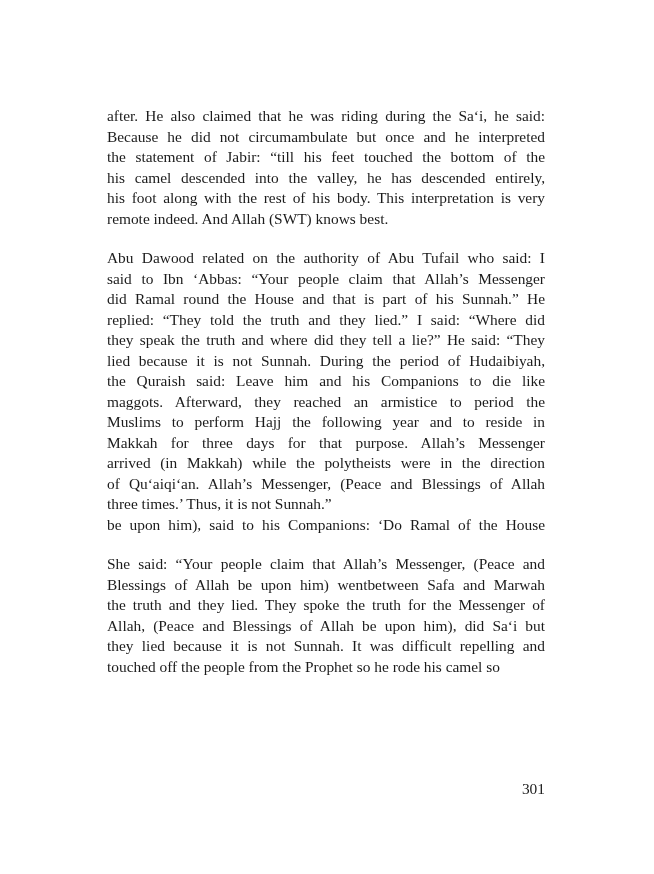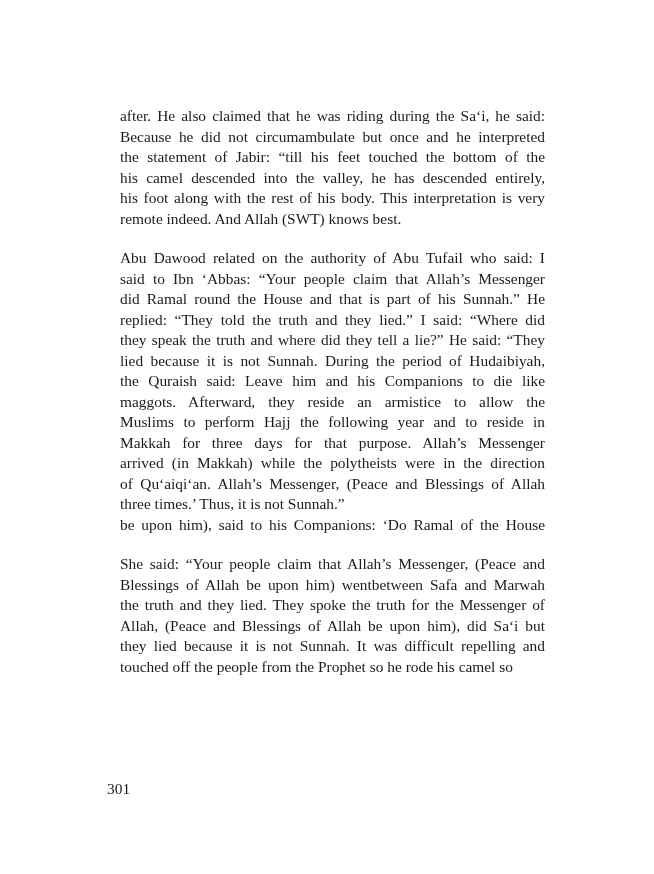--- a/index.html
+++ b/index.html
@@ -24,30 +24,30 @@
   }
   .paragraph {
     margin: 0 0 19px 0;
   }
   .line {
     font-size: 15.4px;
     line-height: 20.5px;
     text-align: justify;
     text-align-last: justify;
     white-space: normal;
-    margin-left: 13px;
   }
   .line.last {
     text-align-last: left;
   }
   .page-number {
     position: absolute;
     left: 107px;
     top: 779px;
     width: 438px;
+    text-align: right;
     font-size: 15.4px;
     line-height: 20.5px;
   }
 </style>
 </head>
 <body>
 
 <div class="page">
   <div class="text-column">
 
@@ -61,21 +61,21 @@
     </div>
 
     <div class="paragraph">
       <div class="line">Abu Dawood related on the authority of Abu Tufail who said: I</div>
       <div class="line">said to Ibn ‘Abbas: “Your people claim that Allah’s Messenger</div>
       <div class="line">did Ramal round the House and that is part of his Sunnah.” He</div>
       <div class="line">replied: “They told the truth and they lied.” I said: “Where did</div>
       <div class="line">they speak the truth and where did they tell a lie?” He said: “They</div>
       <div class="line">lied because it is not Sunnah. During the period of Hudaibiyah,</div>
       <div class="line">the Quraish said: Leave him and his Companions to die like</div>
-      <div class="line">maggots. Afterward, they reside an armistice to allow the</div>
+      <div class="line">maggots. Afterward, they reached an armistice to period the</div>
       <div class="line">Muslims to perform Hajj the following year and to reside in</div>
       <div class="line">Makkah for three days for that purpose. Allah’s Messenger</div>
       <div class="line">arrived (in Makkah) while the polytheists were in the direction</div>
       <div class="line">of Qu‘aiqi‘an. Allah’s Messenger, (Peace and Blessings of Allah</div>
       <div class="line last">three times.’ Thus, it is not Sunnah.”</div>
       <div class="line">be upon him), said to his Companions: ‘Do Ramal of the House</div>
     </div>
 
     <div class="paragraph">
       <div class="line">She said: “Your people claim that Allah’s Messenger, (Peace and</div>

